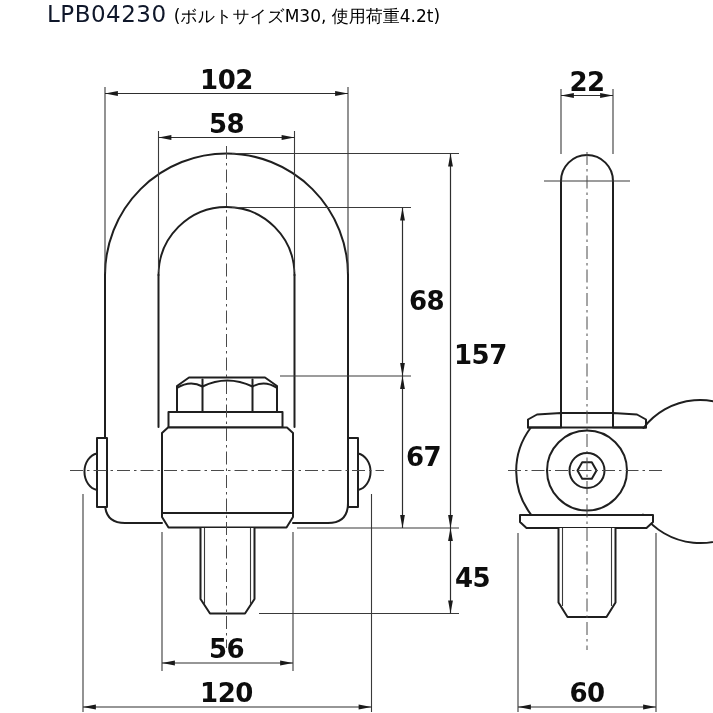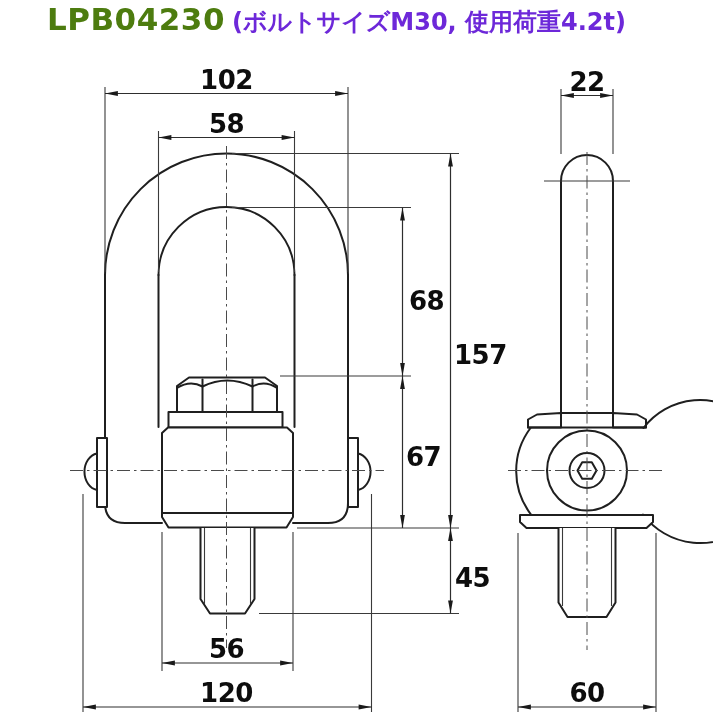--- a/index.html
+++ b/index.html
@@ -1,20 +1,20 @@
 <!DOCTYPE html>
 <html><head>
 <meta charset="utf-8">
 <style>
   html,body{margin:0;padding:0;background:#ffffff;}
   .stage{position:relative;width:713px;height:713px;background:#ffffff;overflow:hidden;
          font-family:"DejaVu Sans","Liberation Sans",sans-serif;}
   .titlebar{position:absolute;left:47px;top:1px;display:flex;align-items:baseline;gap:7px;white-space:nowrap;}
-  .model{font-size:31px;font-weight:bold;color:#4d7c0f;letter-spacing:0.5px;}
-  .spec{font-size:24px;font-weight:700;color:#6d28d9;}
+  .model{font-size:23px;font-weight:normal;color:#0f172a;letter-spacing:0.5px;}
+  .spec{font-size:17px;font-weight:400;color:#000000;}
   svg{position:absolute;left:0;top:0;}
   .outline{fill:none;stroke:#1f1f1f;stroke-width:2;stroke-linejoin:round;stroke-linecap:round;}
   .solid{fill:#ffffff;stroke:#1f1f1f;stroke-width:2;stroke-linejoin:round;}
   .thin{fill:none;stroke:#3a3a3a;stroke-width:1.1;}
   .dim{fill:none;stroke:#2e2e2e;stroke-width:1.2;marker-start:url(#arr);marker-end:url(#arr);}
   .cl{fill:none;stroke:#4a4a4a;stroke-width:1;stroke-dasharray:13 4 2.5 4;}
   .dimnum{font-family:"DejaVu Sans","Liberation Sans",sans-serif;font-size:26px;font-weight:bold;
           fill:#0d0d0d;letter-spacing:-0.5px;}
   .mid{text-anchor:middle;}
 </style>

